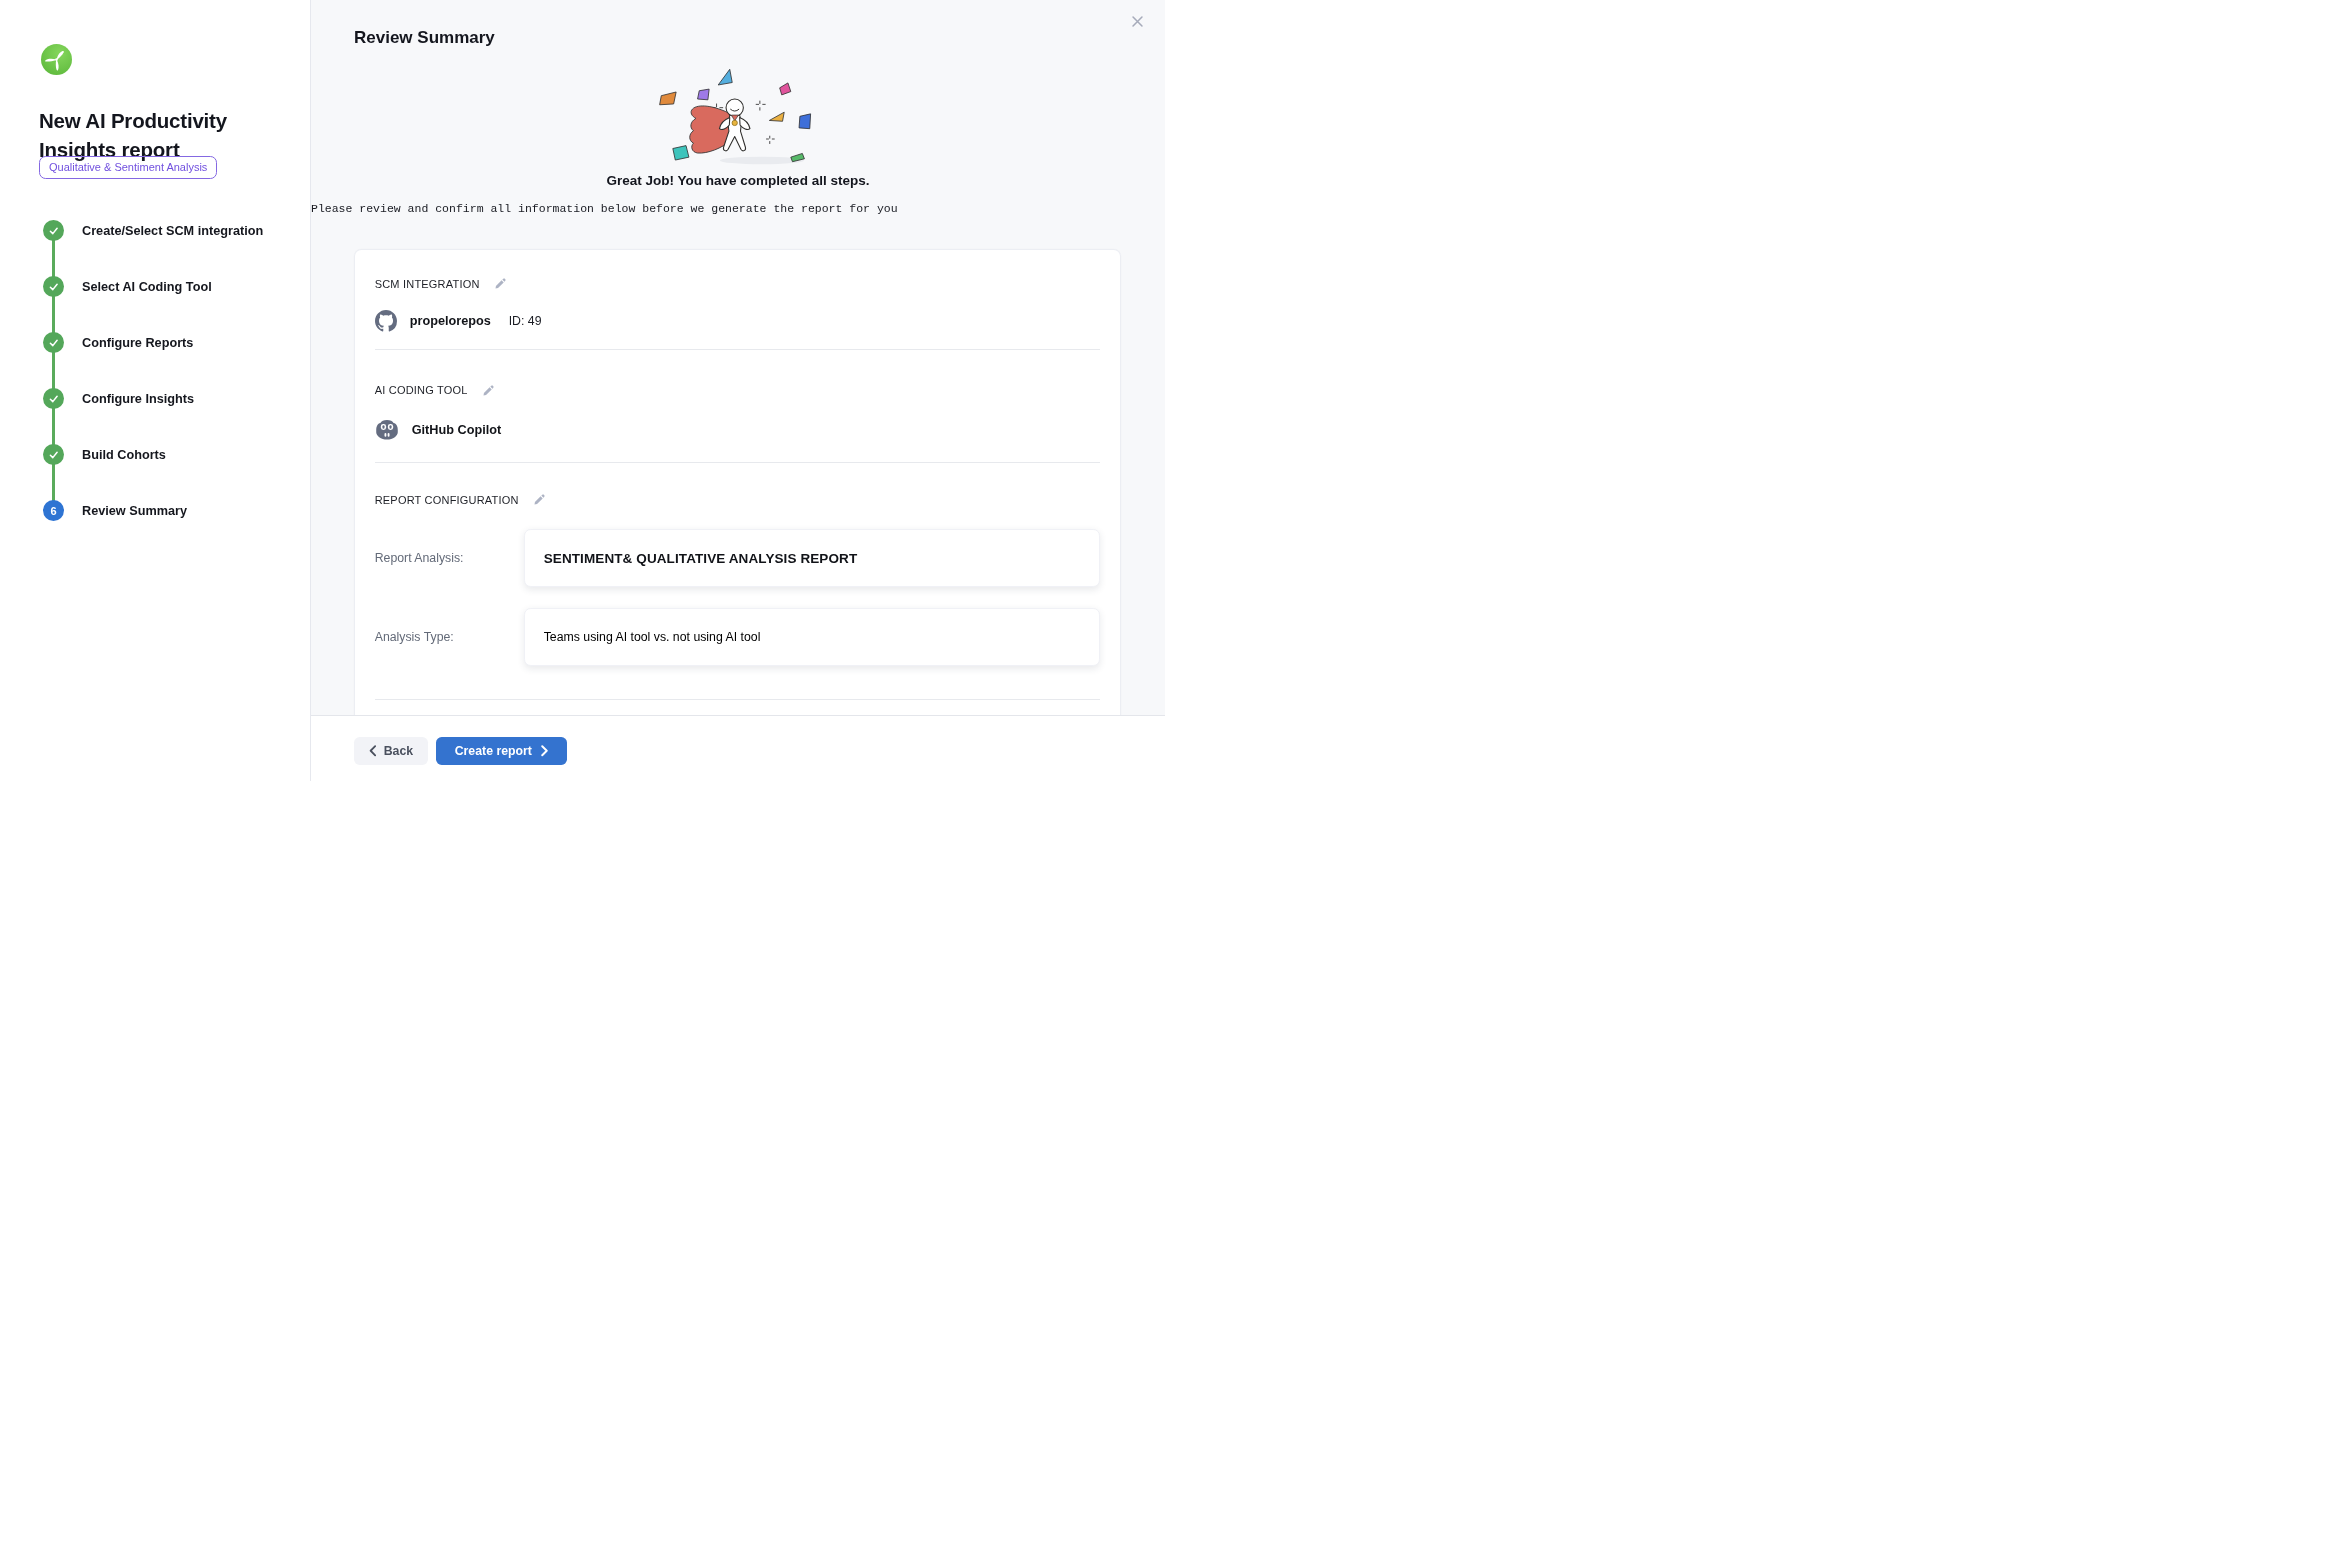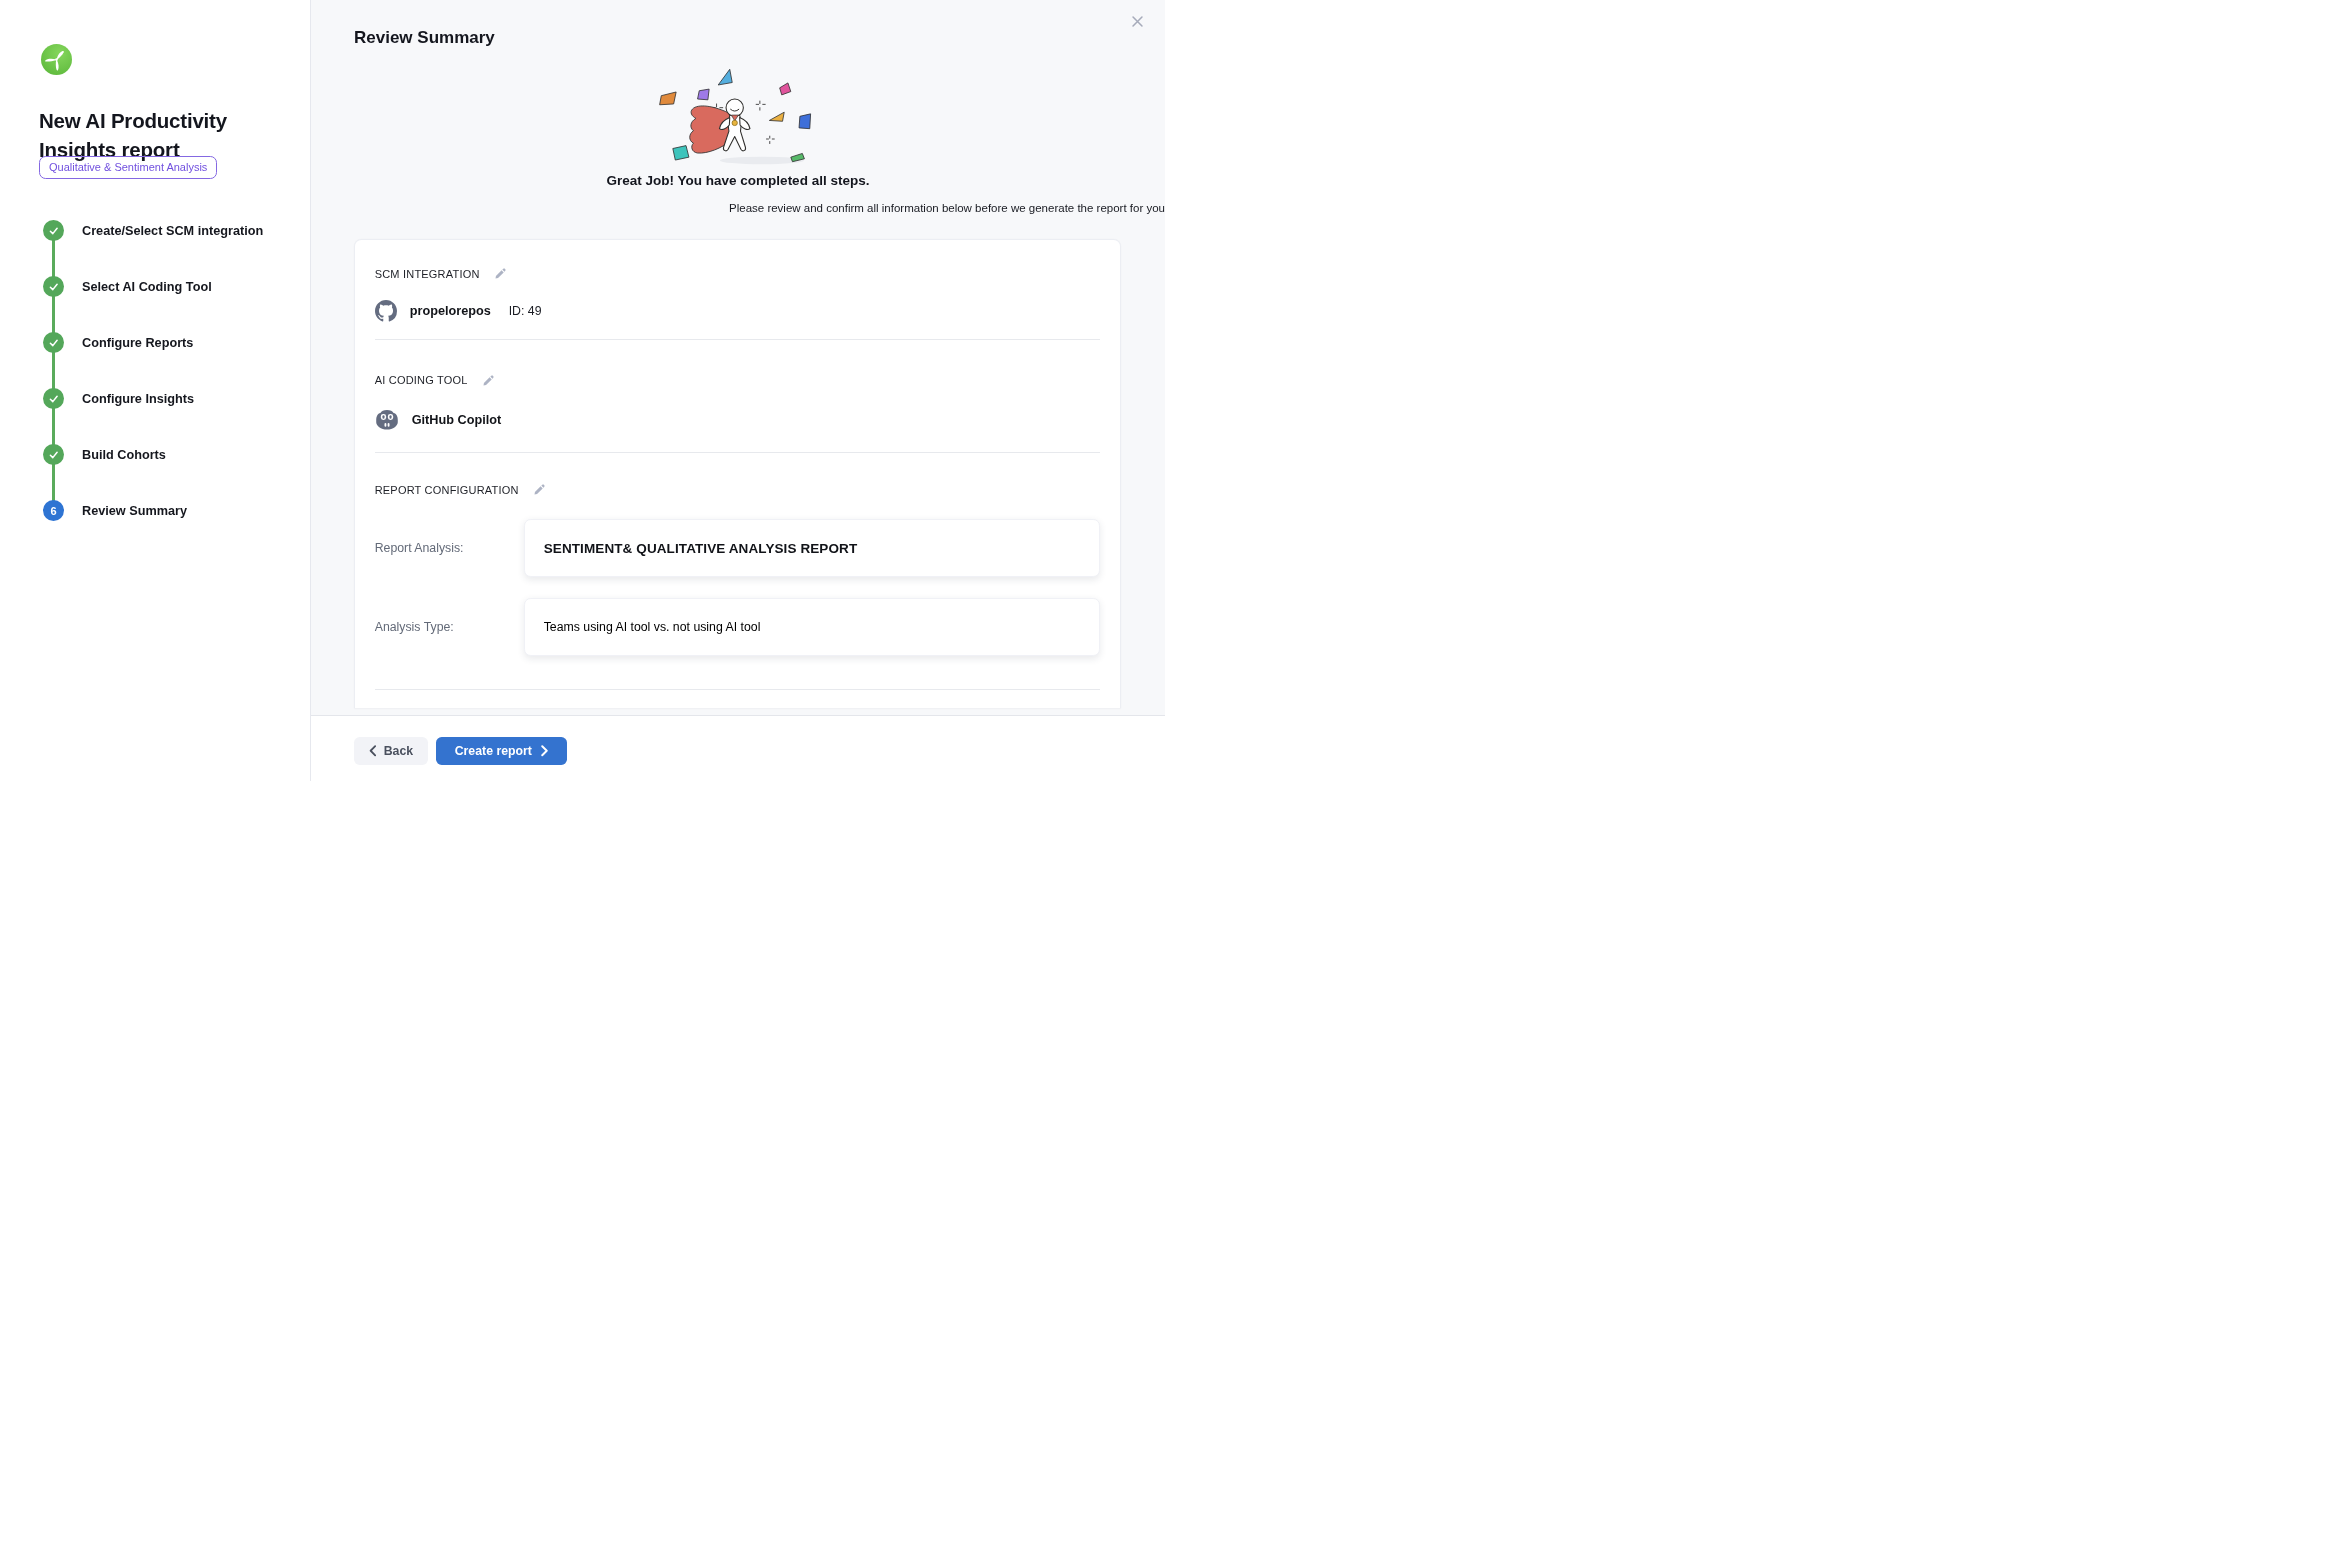--- a/index.html
+++ b/index.html
@@ -28,25 +28,25 @@
   .step-label{margin-left:18px;font-size:12.7px;font-weight:600;color:#15171e;white-space:nowrap;}
 
   
   .main{position:absolute;left:311px;top:0;width:854px;height:781px;background:#f7f8fa;}
   .main-title{position:absolute;left:43px;top:14px;font-size:17px;font-weight:700;color:#14161e;}
   .close-btn{position:absolute;right:19.7px;top:13px;width:16.4px;height:16.4px;cursor:pointer;
              display:flex;align-items:center;justify-content:center;background:none;border:none;padding:0;}
   .hero-illustration{position:absolute;left:50%;top:66px;transform:translateX(-50%);}
   .congrats{position:absolute;left:0;top:173px;width:100%;text-align:center;
             font-size:13.5px;font-weight:700;color:#14161e;}
-  .congrats-sub{position:absolute;left:0;top:202px;width:100%;text-align:right;
-                font-size:11.5px;font-weight:400;color:#191b22;}
+  .congrats-sub{position:absolute;left:0;top:202px;width:100%;text-align:left;
+                font-size:11.5px;font-weight:400;color:#191b22;font-family:Liberation Mono, monospace;}
 
   
-  .card{position:absolute;left:43px;top:239px;width:767px;height:469px;background:#fff;
+  .card{position:absolute;left:43px;top:249px;width:767px;height:469px;background:#fff;
         border:0.8px solid #eceef3;border-bottom:none;border-radius:7.4px 7.4px 0 0;
         box-shadow:0 0.8px 1.6px rgba(16,24,40,.04);overflow:hidden;}
   .card-inner{padding:0 19.7px;}
   .sec-label-row{display:flex;align-items:center;gap:14px;}
   .sec-label{font-size:11px;font-weight:500;letter-spacing:0.2px;color:#1e2027;}
   .edit-btn{background:none;border:none;padding:0;cursor:pointer;display:flex;align-items:center;}
   .sec1{margin-top:27px;}
   .entity-row{display:flex;align-items:center;gap:13px;height:23px;}
   .row-scm{margin-top:19.7px;}
   .row-tool{margin-top:21px;height:24px;}

